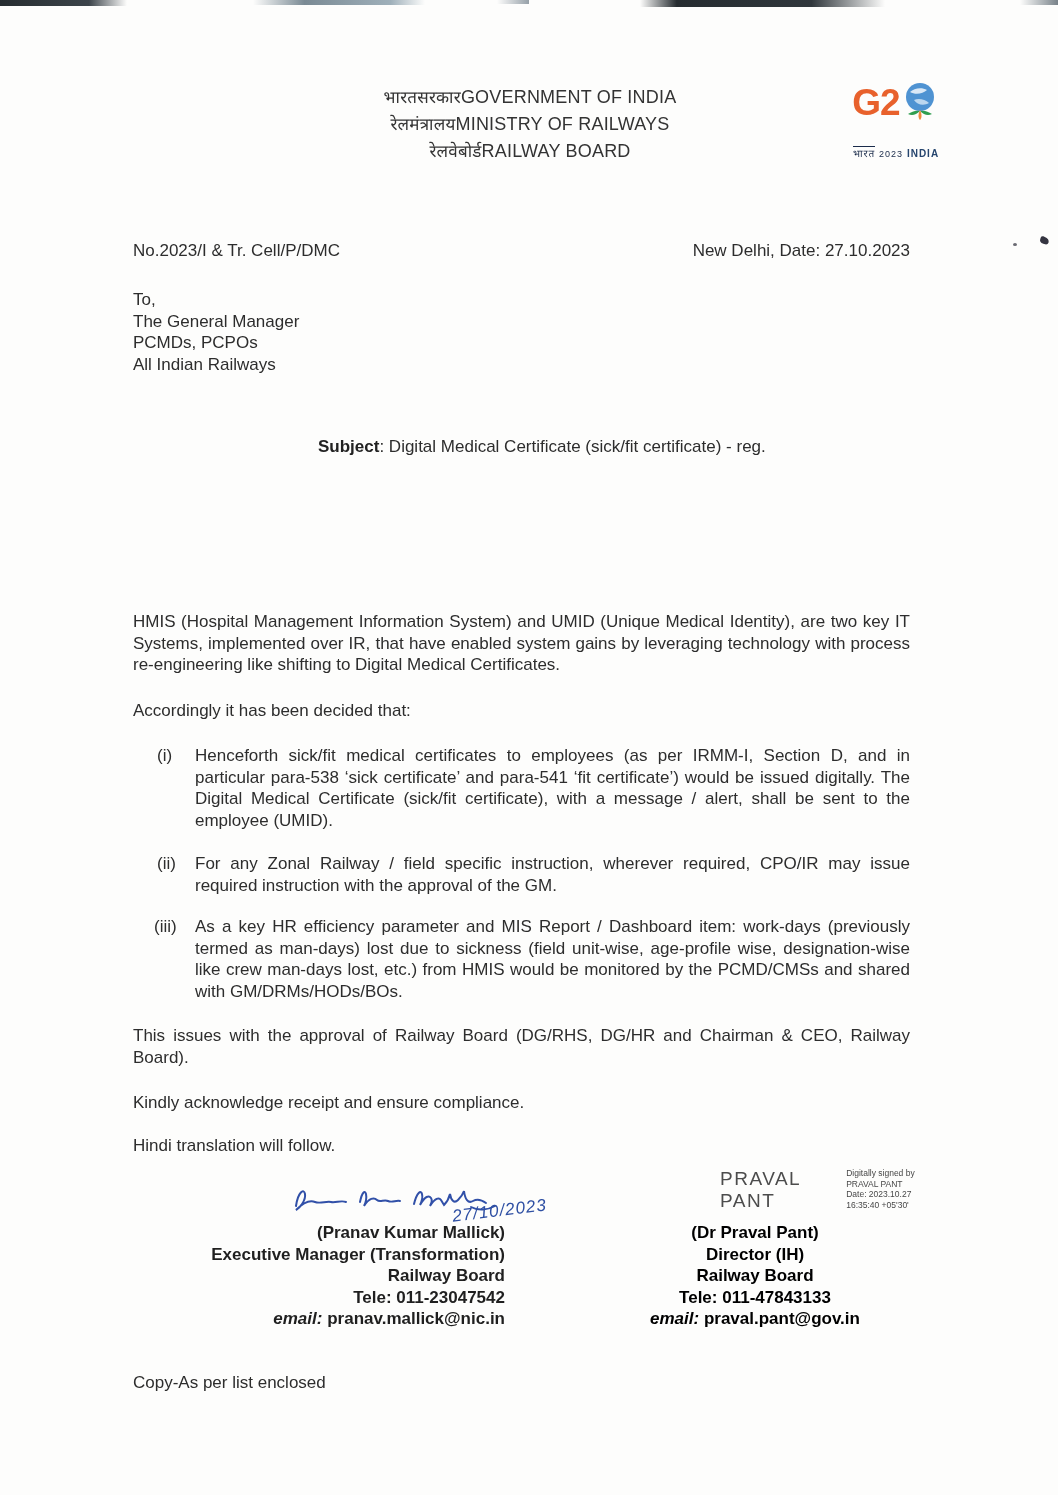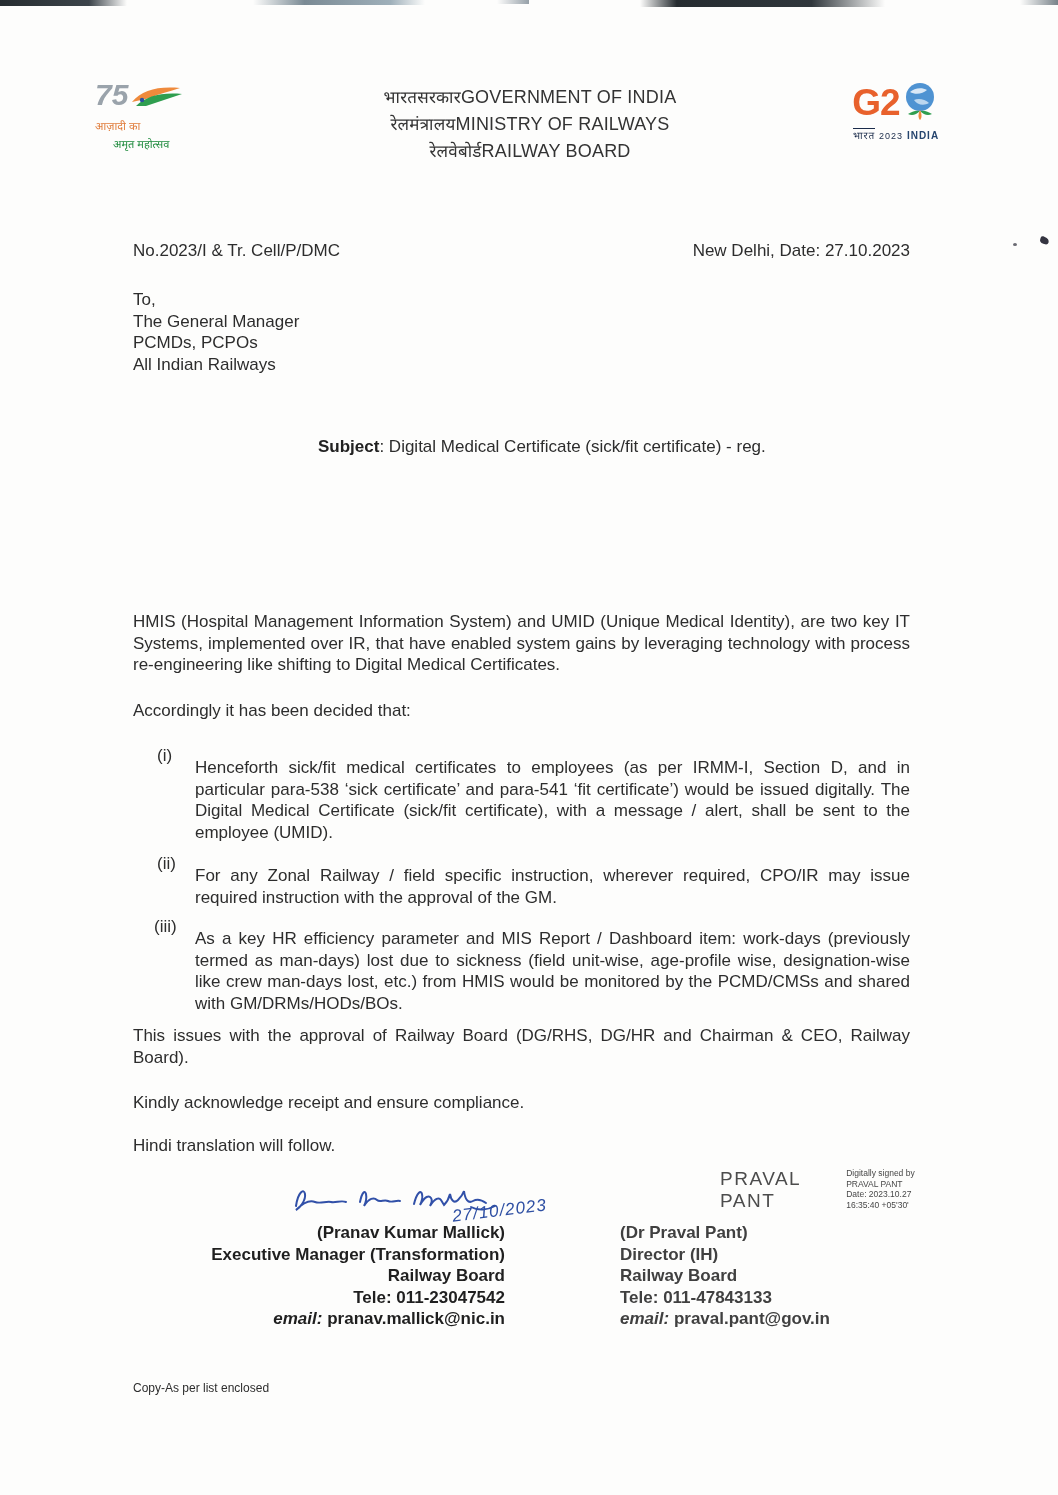--- a/index.html
+++ b/index.html
@@ -29,21 +29,21 @@
   .azadi .hi1 { font-size:11px; color:#e07b39; margin-top:2px; }
   .azadi .hi2 { font-size:11px; color:#1d8a3c; margin-left:18px; margin-top:3px; }
 
   .head-center { position:absolute; left:250px; top:84px; width:560px; text-align:center; }
   .head-center .line { font-size:18px; line-height:27px; color:#333; letter-spacing:0.2px; }
   .head-center .hi { font-size:17px; }
 
   .g20 { position:absolute; left:826px; top:80px; width:140px; text-align:center; }
   .g20 .toprow { display:flex; align-items:center; justify-content:center;text-align:center; }
   .g20 .g2 { font-size:37px; font-weight:bold; color:#e8612c; line-height:38px; letter-spacing:-1px; }
-  .g20 .tagline { font-size:10px; color:#1a2b4a; margin-top:2px; letter-spacing:1px; }
+  .g20 .tagline { font-size:10px; color:#1a2b4a; margin-top:20px; letter-spacing:1px; }
   .g20 .hi { border-top:1.5px solid #1a2b4a; padding-top:1px; font-size:10px; }
   .g20 .yr { font-size:9px; }
   .g20 .country { color:#26456e; font-weight:bold; }
 
   
   .refline { position:absolute; left:133px; right:148px; top:241px;
     display:flex; justify-content:space-between; font-size:17px; }
 
   .address { position:absolute; left:133px; top:289px; font-size:17px; line-height:21.5px; }
 
@@ -54,67 +54,53 @@
     text-align:justify; }
   .p1 { top:521px; text-indent:60px; }
   .p2 { top:611px; }
   .p3 { top:700px; text-align:left; }
   .p4 { top:1025px; }
   .p5 { top:1092px; text-align:left; }
   .p6 { top:1135px; text-align:left; }
 
   .li { position:absolute; left:133px; width:777px; font-size:17px; line-height:21.6px; }
   .li .lbl { position:absolute; left:24px; top:0; }
-  .li .txt { margin-left:62px; width:715px; text-align:justify;margin-top:12px; }
+  .li .txt { margin-left:62px; width:715px; text-align:justify; }
   .li1 { top:745px; } .li2 { top:853px; } .li3 { top:916px; }
   .li3 .lbl { left:21px; }
 
   
   .sig-left { position:absolute; left:133px; top:1222px; width:372px; text-align:right;
     font-size:17px; font-weight:bold; line-height:21.5px; color:#1f1f1f; }
-  .sig-right { position:absolute; left:620px; top:1222px; width:270px; text-align:left;
-    font-size:17px; font-weight:bold; line-height:21.5px; color:#404040; }
+  .sig-right { position:absolute; left:620px; top:1222px; width:270px; text-align:center;
+    font-size:17px; font-weight:bold; line-height:21.5px; color:#000000; }
   .email-label { font-style:italic; }
   .hand-sig { position:absolute; left:288px; top:1180px; z-index:2; }
   .hand-date { position:absolute; left:452px; top:1201px; z-index:2;
     font-style:italic; font-size:17px; color:#2e4fa3; transform:rotate(-7deg); letter-spacing:1px; }
 
   .stamp { position:absolute; left:720px; top:1168px; display:flex; z-index:2; }
   .stamp .big { font-size:19px; color:#4c4c4c; line-height:22px; letter-spacing:1.5px; text-align:left; }
   .stamp .small { margin-left:45px; font-size:8.5px; color:#474747; line-height:10.5px; text-align:left; width:95px; }
 
-  .copyline { position:absolute; left:133px; top:1373px; font-size:12px;margin-top:8px; }
+  .copyline { position:absolute; left:133px; top:1373px; font-size:17px; }
 </style>
 </head>
 <body>
 
 <div class="page">
 
   <div class="artifact a1"></div>
   <div class="artifact a2"></div>
   <div class="artifact a3"></div>
   <div class="artifact a4"></div>
   <div class="artifact a5"></div>
   <div class="dot1"></div>
   <div class="dot2"></div>
 
-  <div class="azadi">
-    <div class="row75">
-      <span class="seven">75</span>
-      <span>
-        <svg width="58" height="30" viewBox="0 0 58 30">
-          <path d="M4 20 C14 8, 30 4, 52 6 C40 10, 30 12, 22 16 Z" fill="#ef8a3c"></path>
-          <path d="M8 24 C18 14, 34 10, 54 12 C42 16, 30 20, 18 24 Z" fill="#2f9e4f"></path>
-          <circle cx="14" cy="18" r="2.2" fill="#2a4f9e"></circle>
-        </svg>
-      </span>
-    </div>
-    <div class="hi1">आज़ादी का</div>
-    <div class="hi2">अमृत महोत्सव</div>
-  </div>
 
   <div class="head-center">
     <div class="line">
       <span class="hi">भारतसरकार</span><span>GOVERNMENT OF INDIA</span>
     </div>
     <div class="line">
       <span class="hi">रेलमंत्रालय</span><span>MINISTRY OF RAILWAYS</span>
     </div>
     <div class="line">
       <span class="hi">रेलवेबोर्ड</span><span>RAILWAY BOARD</span>

